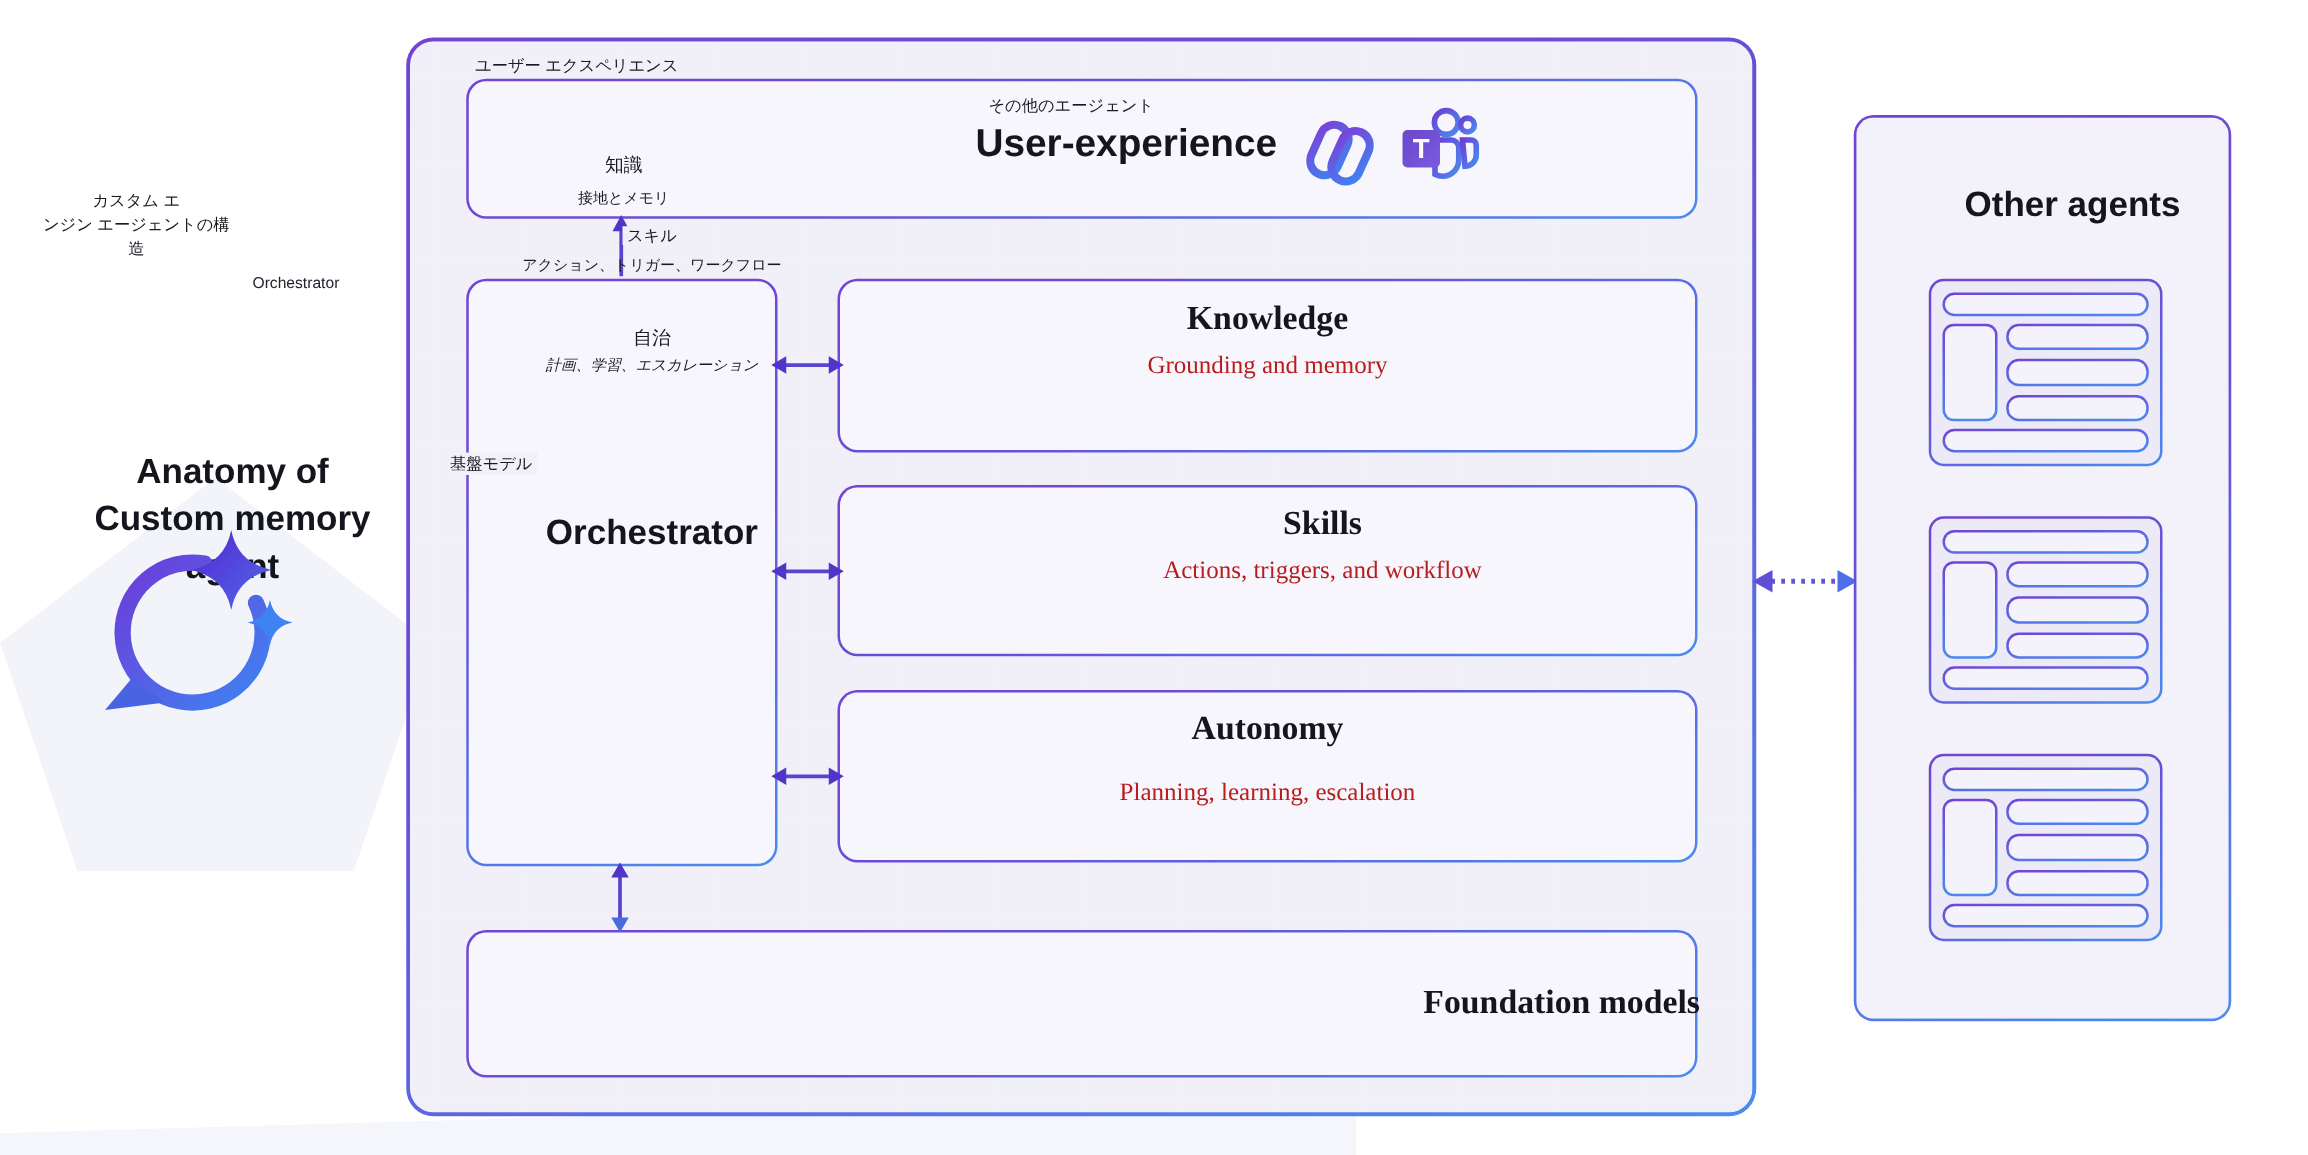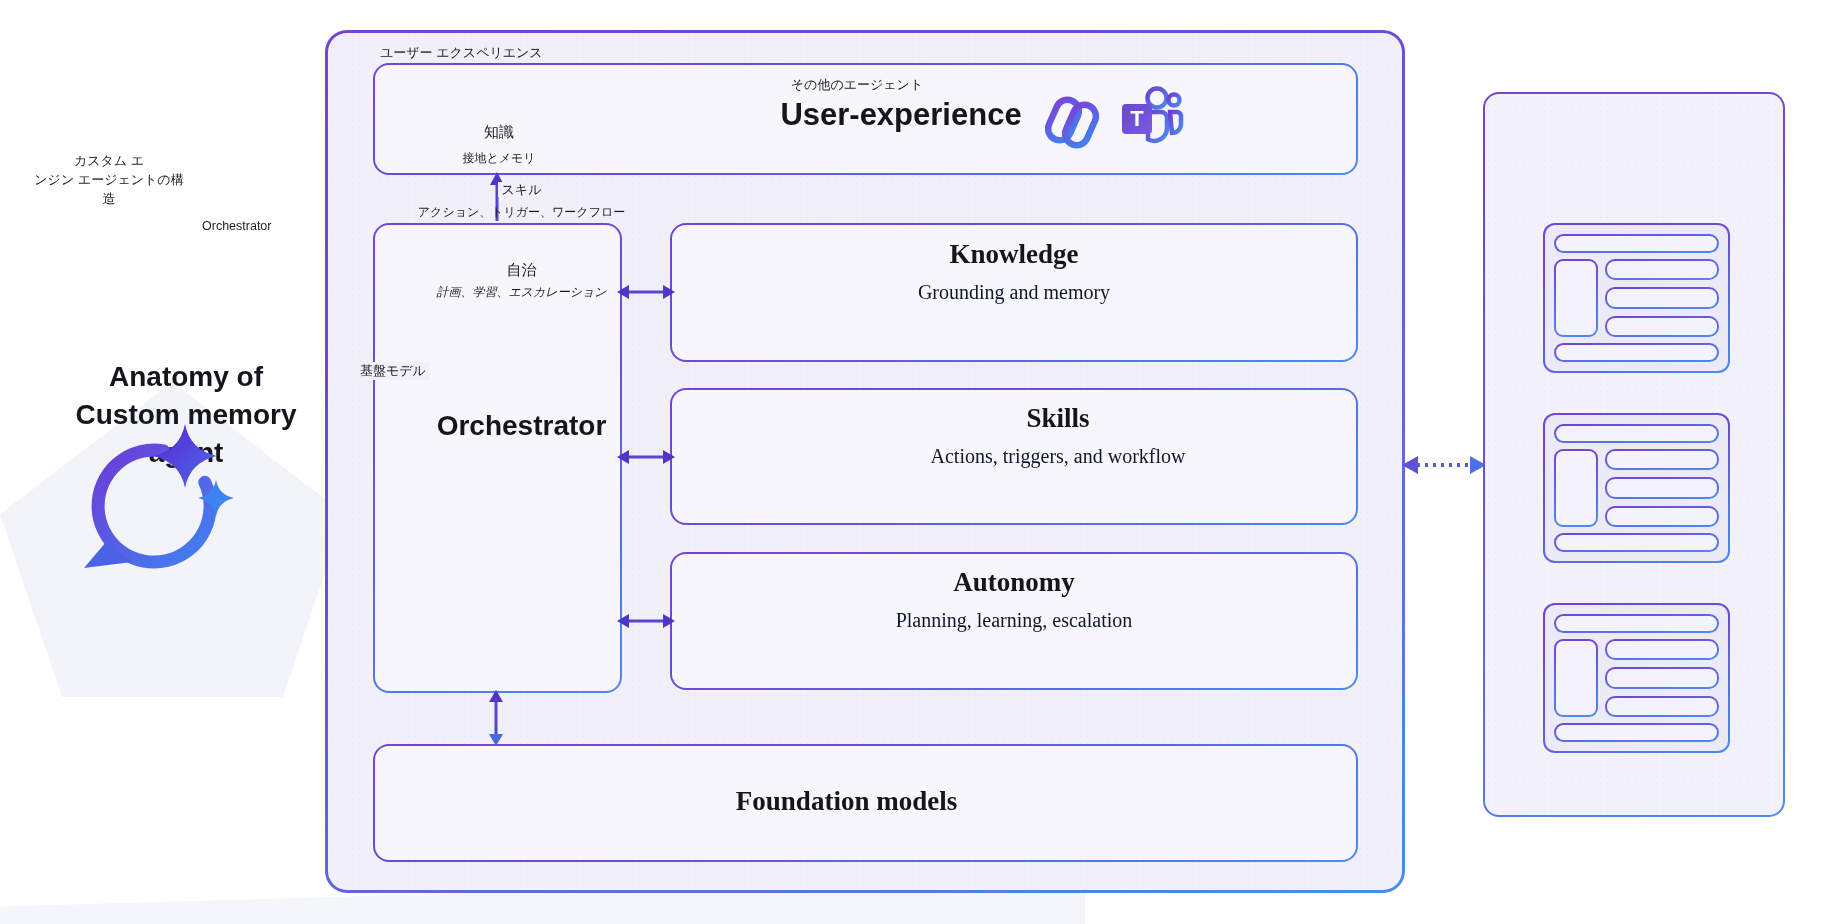--- a/index.html
+++ b/index.html
@@ -36,21 +36,21 @@
     background-size:7px 7px;
   }
   .label{position:absolute;white-space:nowrap;}
   .center{text-align:center;padding-left:24px;}
   .jp13{font-size:13px;color:#1a1a22;}
   .jp12{font-size:12px;color:#1a1a22;}
   .jp15{font-size:15px;color:#1a1a22;}
   .onborder{background:#f1f0f9;padding:0 4px;z-index:6;}
   .h1{font-size:28px;font-weight:700;color:#15151d;}
   .h2{font-size:27px;font-weight:700;color:#15151d;}
-  .sub{font-size:20px;color:#0f172a;}
+  .sub{font-size:20px;color:#b91c1c;}
   .boxcenter{position:absolute;left:0;right:0;display:flex;flex-direction:column;align-items:center;font-family:Liberation Serif, serif;}
   
   .card-body{position:absolute;inset:2px;border-radius:10px;background:#ebeaf6;padding:9px;box-sizing:border-box;
              display:flex;flex-direction:column;gap:6px;}
   .pill{position:relative;background:linear-gradient(175deg,#7244d4,#4b8bf0);border-radius:10px;padding:2px;box-sizing:border-box;}
   .pill>.in{width:100%;height:100%;border-radius:8px;background:#f4f3fb;box-sizing:border-box;}
   .pill.h19{height:19px;}
   .card-mid{display:flex;gap:7px;flex:1;}
   .card-left{width:44px;height:100%;}
   .card-right{flex:1;display:flex;flex-direction:column;gap:7px;}
@@ -171,29 +171,29 @@
     <div class="in"></div>
   </div>
   <div class="boxcenter" style="left:670px;top:403px;width:688px;gap:11px;padding-left:44px;">
     <div class="h2">Skills</div>
     <div class="sub">Actions, triggers, and workflow</div>
   </div>
 
   <div class="gb r16" style="left:670px;top:552px;width:688px;height:138px;">
     <div class="in"></div>
   </div>
-  <div class="boxcenter" style="left:670px;top:567px;width:688px;gap:11px;">
+  <div class="boxcenter" style="left:670px;top:567px;width:688px;gap:25px;">
     <div class="h2">Autonomy</div>
     <div class="sub">Planning, learning, escalation</div>
   </div>
 
   <div class="gb r16" style="left:373px;top:744px;width:985px;height:118px;">
     <div class="in"></div>
   </div>
-  <div class="boxcenter" style="left:354px;top:786px;width:985px;">
+  <div class="boxcenter" style="left:375px;top:786px;width:985px;align-items:flex-end;">
     <div class="h2">Foundation models</div>
   </div>
 
   <div class="label" style="left:487px;top:171px;">
     <svg width="20" height="54" viewBox="0 0 20 54">
       <line x1="10" y1="50" x2="10" y2="12" stroke="#5545cf" stroke-width="3"></line>
       <path d="M10 1 L3 14 L17 14 Z" fill="#5134c8"></path>
     </svg>
   </div>
 
@@ -233,20 +233,21 @@
     <svg width="86" height="24" viewBox="0 0 86 24">
       <line x1="16" y1="12" x2="70" y2="12" stroke="#5a5ad8" stroke-width="4" stroke-dasharray="3 5"></line>
       <path d="M1 12 L17 3 L17 21 Z" fill="#5f4fd4"></path>
       <path d="M85 12 L69 3 L69 21 Z" fill="#4f6fe8"></path>
     </svg>
   </div>
 
   <div class="gb r16 panel-dots" style="left:1483px;top:92px;width:302px;height:725px;">
     <div class="in"></div>
   </div>
+  <div class="label h1 center" style="left:1483px;top:148px;width:302px;">Other agents</div>
 
   <div class="gb r12" style="left:1543px;top:223px;width:187px;height:150px;">
     <div class="card-body">
       <div class="pill h19">
           <div class="in"></div>
         </div>
       <div class="card-mid">
         <div class="pill card-left" style="border-radius:9px;">
             <div class="in" style="border-radius:7px;"></div>
           </div>

